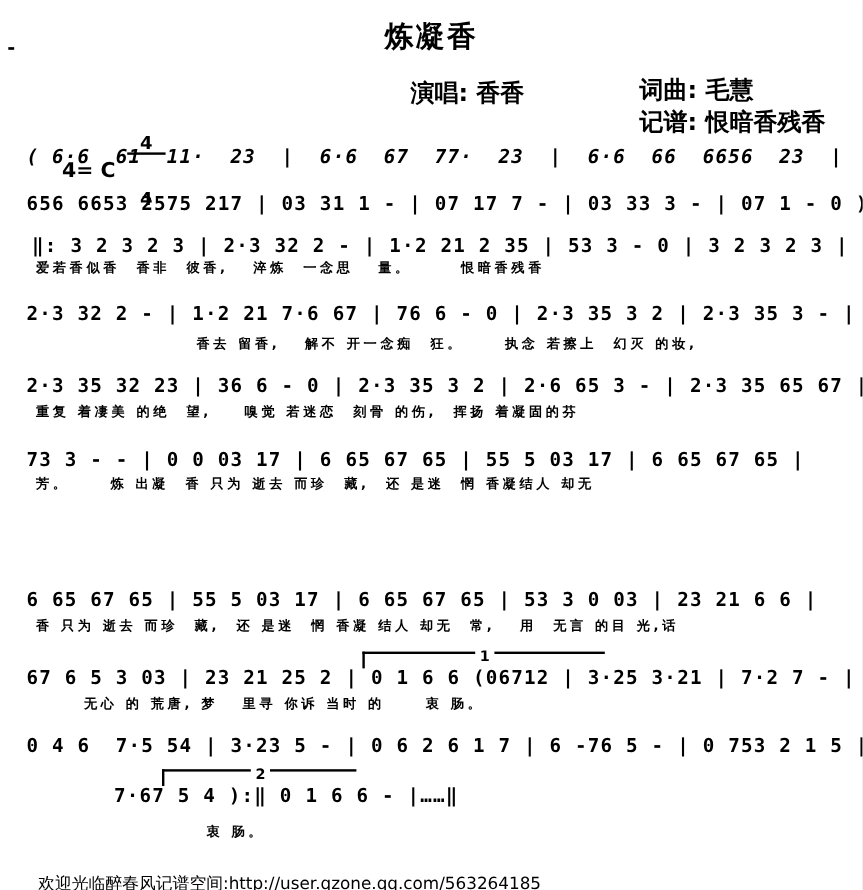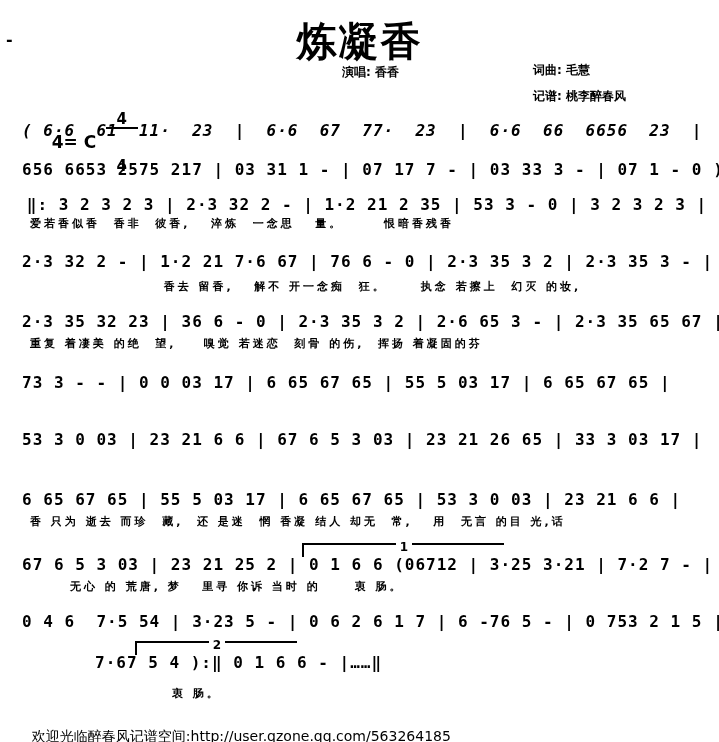--- a/index.html
+++ b/index.html
@@ -10,32 +10,32 @@
     font-family:"DejaVu Sans",sans-serif;
     color:#000;
     overflow:hidden;
     box-shadow:0 0 4px rgba(0,0,0,.25);
   }
   .abs{position:absolute;}
   .stray-dash{left:6px;top:30px;font-weight:bold;font-size:16px;}
   .title{
     left:0;top:14px;width:100%;
     text-align:center;
-    font-size:40px;font-weight:bold;
+    font-size:24px;font-weight:bold;
     letter-spacing:2px;
   }
   .keysig{left:28px;top:62px;font-size:17px;font-weight:bold;white-space:pre;}
   .timesig{
     display:inline-block;vertical-align:middle;
     text-align:center;margin-left:10px;
     font-size:15px;font-weight:bold;line-height:1;
   }
   .timesig .num{display:block;padding:0 3px;}
   .timesig .num.top{border-bottom:2px solid #000;}
-  .credit{font-size:12px;font-weight:bold;white-space:pre;}
+  .credit{font-size:20px;font-weight:bold;white-space:pre;}
   .performer{left:342px;top:64px;}
   .words-music{left:533px;top:62px;}
   .notation-credit{left:533px;top:88px;}
   .mline{
     left:22px;width:690px;
     font-family:"DejaVu Sans Mono",monospace;
     font-size:16px;font-weight:bold;
     letter-spacing:1px;
     white-space:pre;
   }
@@ -70,37 +70,37 @@
 
   <div class="abs keysig">
     <span>4= C</span><span class="timesig">
       <span class="num top">4</span>
       <span class="num">4</span>
     </span>
   </div>
 
   <div class="abs credit performer">演唱: 香香</div>
   <div class="abs credit words-music">词曲: 毛慧</div>
-  <div class="abs credit notation-credit">记谱: 桃李醉春风</div>
+  <div class="abs credit notation-credit">记谱: 恨暗香残香</div>
 
   <div class="abs mline" style="top:121px;font-style:italic;">( 6·6  61  11·  23  |  6·6  67  77·  23  |  6·6  66  6656  23  |</div>
   <div class="abs mline" style="top:160px;">656 6653 2575 217 | 03 31 1 - | 07 17 7 - | 03 33 3 - | 07 1 - 0 ) |</div>
 
   <div class="abs mline" style="top:195px;text-align:center;">‖: 3 2 3 2 3 | 2·3 32 2 - | 1·2 21 2 35 | 53 3 - 0 | 3 2 3 2 3 |</div>
   <div class="abs lline" style="top:216px;">爱若香似香  香非  彼香,   淬炼  一念思   量。      恨暗香残香</div>
 
   <div class="abs mline" style="top:252px;">2·3 32 2 - | 1·2 21 7·6 67 | 76 6 - 0 | 2·3 35 3 2 | 2·3 35 3 - |</div>
   <div class="abs lline" style="top:279px;text-align:center;">香去 留香,   解不 开一念痴  狂。     执念 若擦上  幻灭 的妆,</div>
 
   <div class="abs mline" style="top:312px;">2·3 35 32 23 | 36 6 - 0 | 2·3 35 3 2 | 2·6 65 3 - | 2·3 35 65 67 |</div>
   <div class="abs lline" style="top:336px;">重复 着凄美 的绝  望,    嗅觉 若迷恋  刻骨 的伤,  挥扬 着凝固的芬</div>
 
   <div class="abs mline" style="top:373px;">73 3 - - | 0 0 03 17 | 6 65 67 65 | 55 5 03 17 | 6 65 67 65 |</div>
+  <div class="abs lline" style="top:396px;">芳。     炼 出凝  香 只为 逝去 而珍  藏,  还 是迷  惘 香凝结人 却无</div>
 
-  <div class="abs mline" style="top:430px;">53 3 0 03 | 23 21 6 6 | 67 6 5 3 03 | 23 21 26 65 | 33 3 03 17 |</div>
 
   <div class="abs mline" style="top:490px;">6 65 67 65 | 55 5 03 17 | 6 65 67 65 | 53 3 0 03 | 23 21 6 6 |</div>
   <div class="abs lline" style="top:514px;">香 只为 逝去 而珍  藏,  还 是迷  惘 香凝 结人 却无  常,   用  无言 的目 光,话</div>
 
   <div class="abs volta" style="left:302px;top:543px;width:200px;"><span>1</span></div>
   <div class="abs mline" style="top:555px;">67 6 5 3 03 | 23 21 25 2 | 0 1 6 6 (06712 | 3·25 3·21 | 7·2 7 - |</div>
   <div class="abs lline" style="top:579px;margin-left:40px;">无心 的 荒唐, 梦   里寻 你诉 当时 的     衷 肠。</div>
 
   <div class="abs mline" style="top:612px;">0 4 6  7·5 54 | 3·23 5 - | 0 6 2 6 1 7 | 6 -76 5 - | 0 753 2 1 5 |</div>
 

